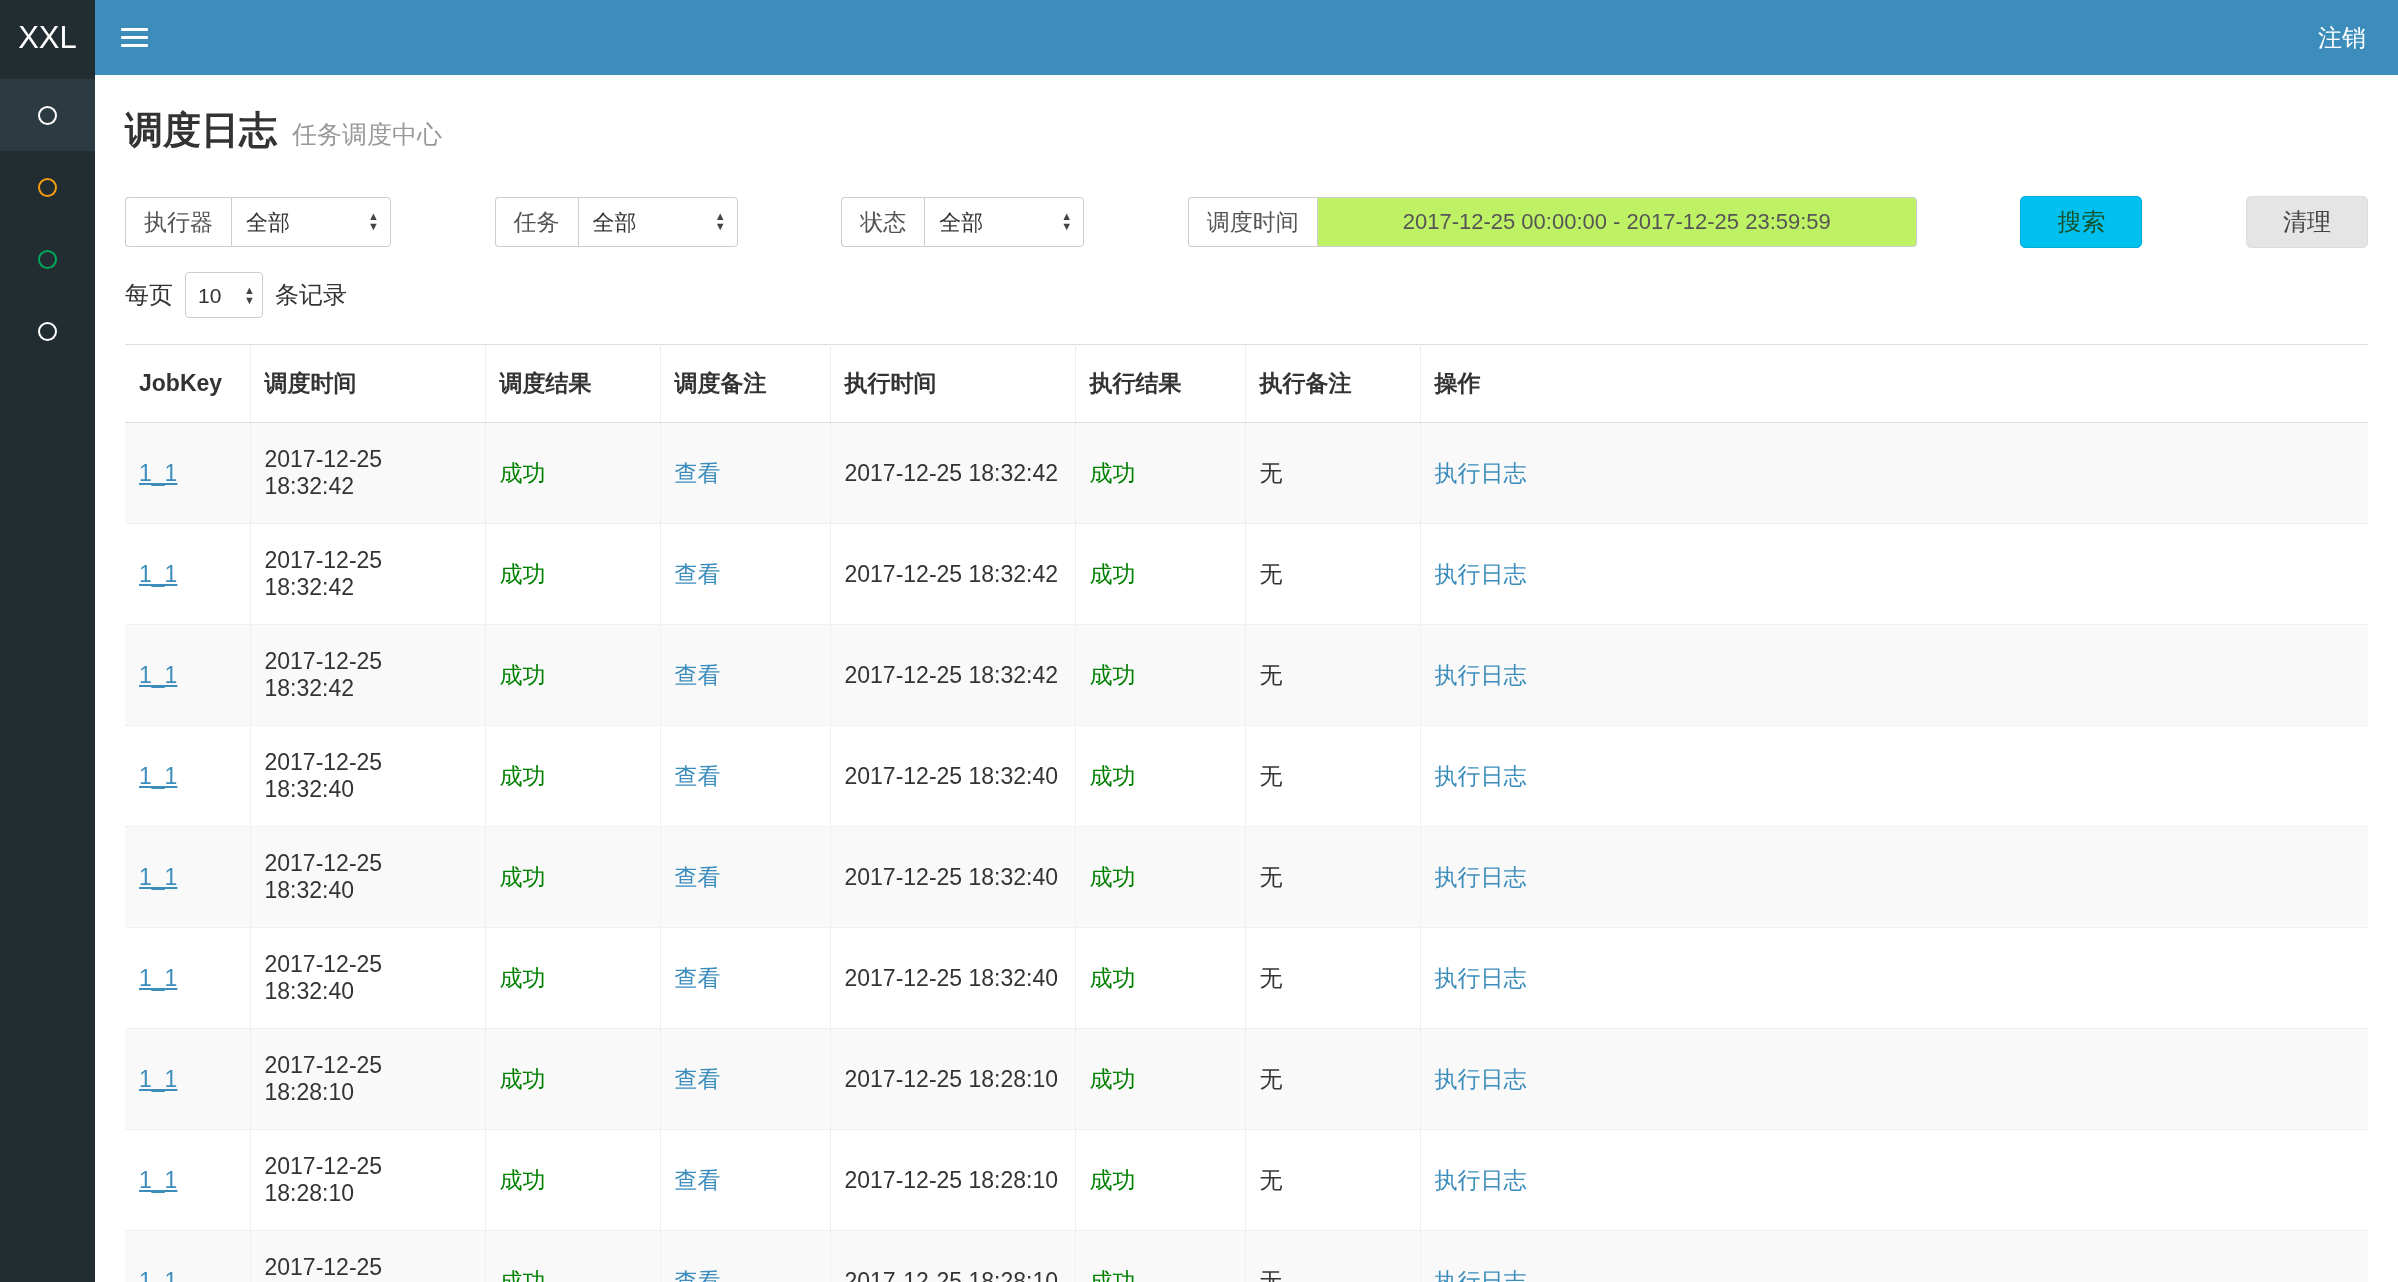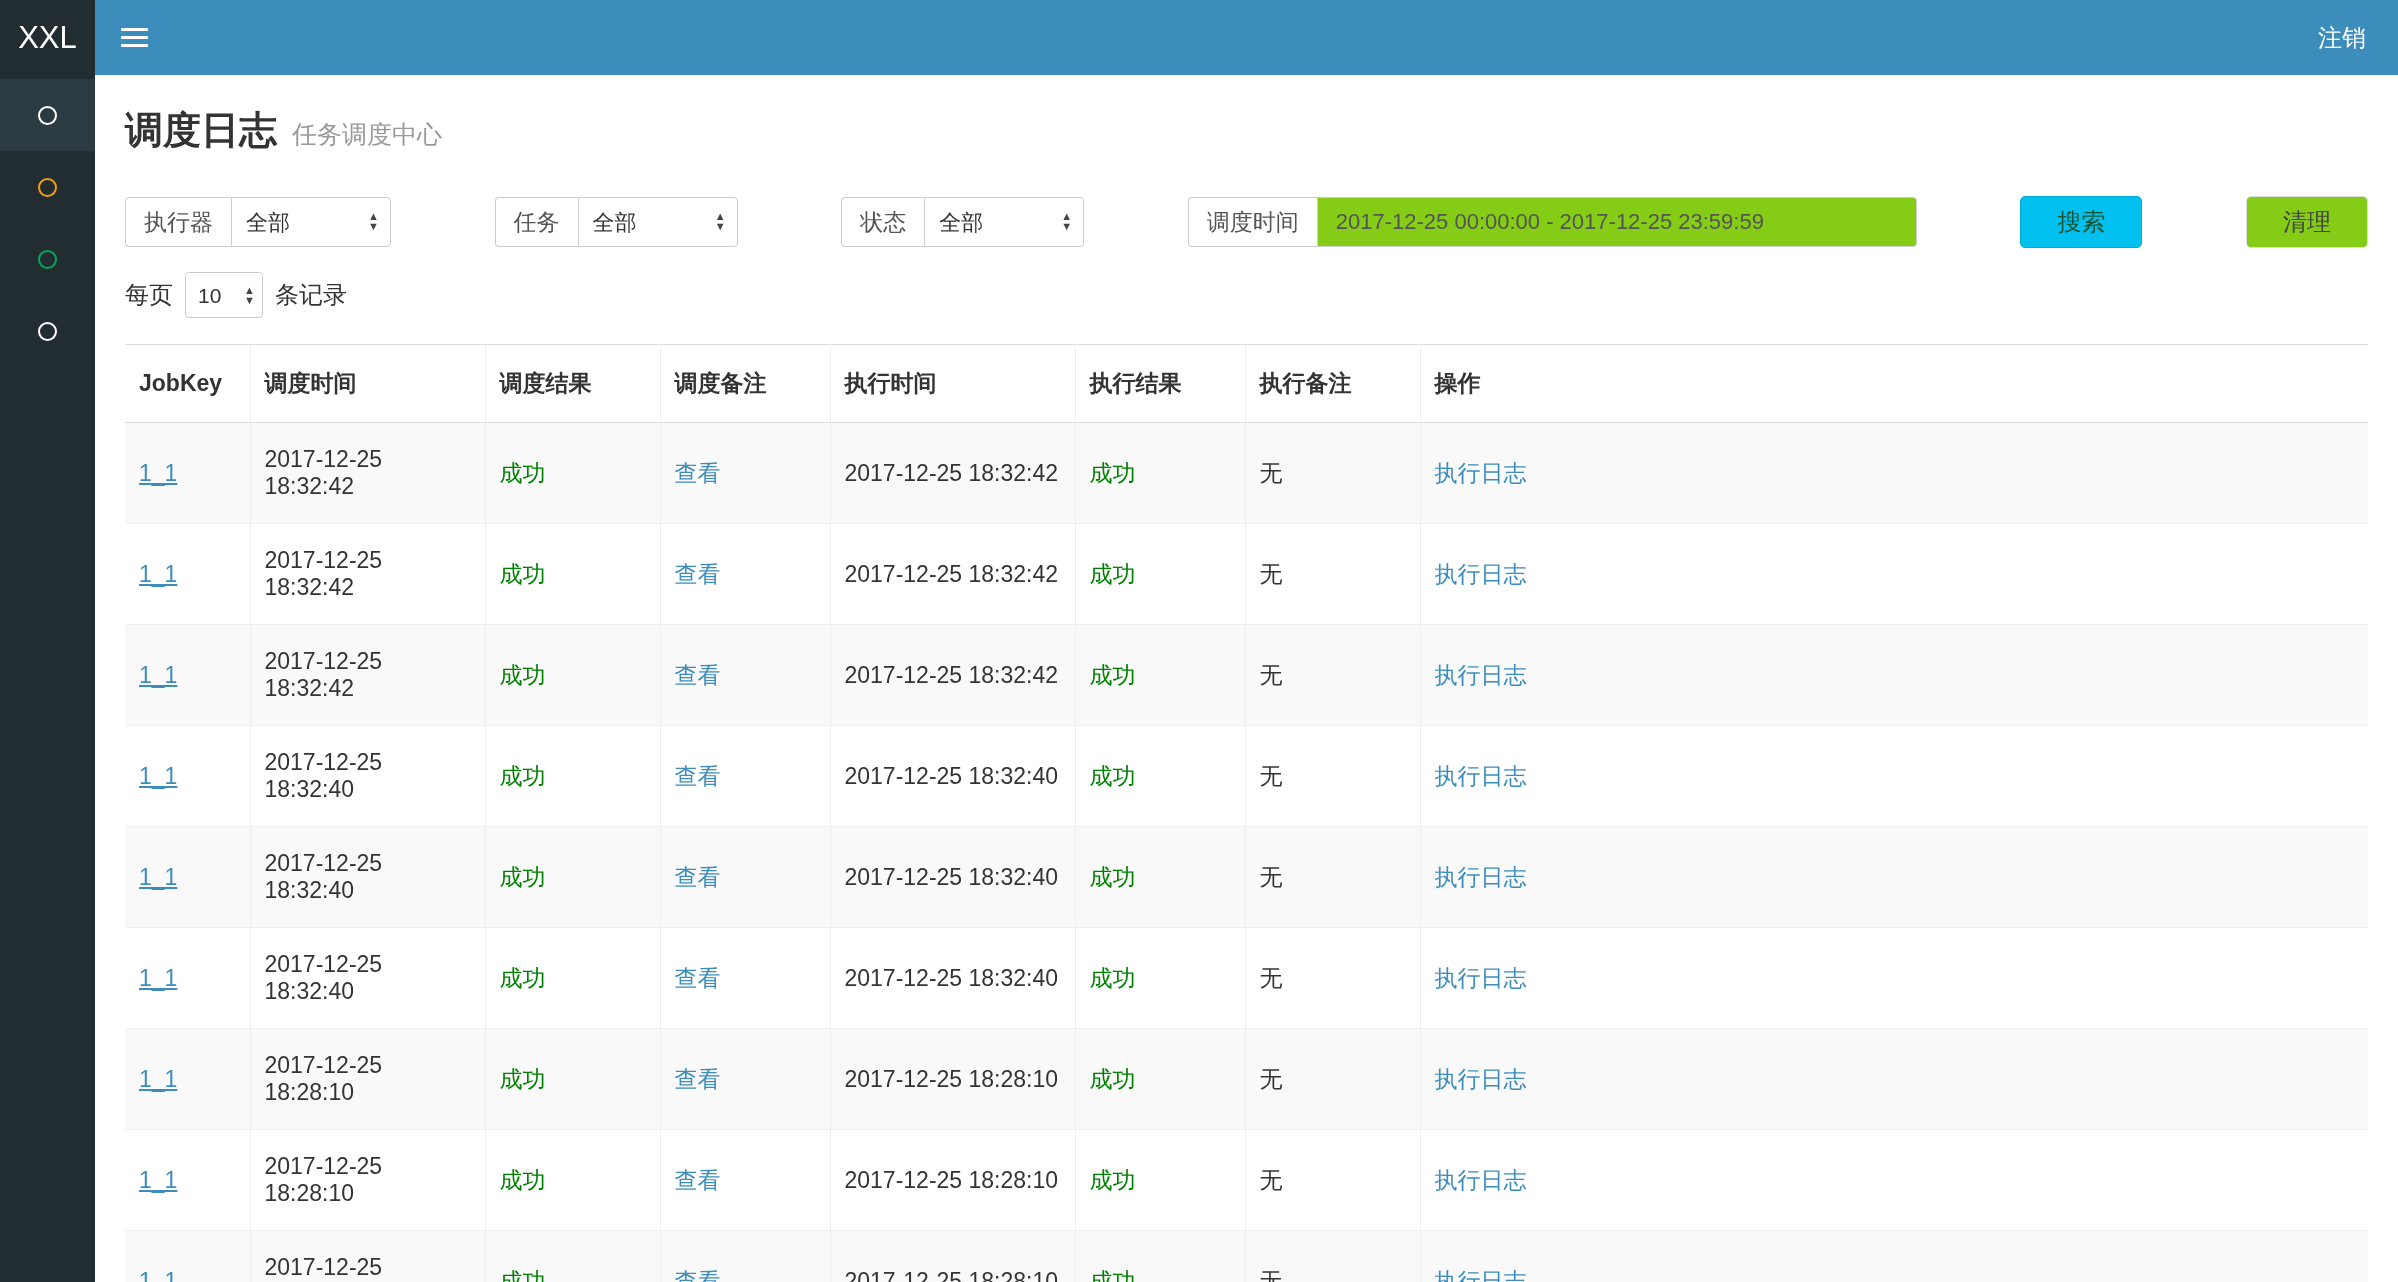--- a/index.html
+++ b/index.html
@@ -31,24 +31,24 @@
   .box { padding:20px 15px; }
 
   
   .filter-bar { display:flex; justify-content:space-between; align-items:center; }
   .input-group { display:flex; height:50px; }
   .ig-label { display:flex; align-items:center; padding:0 18px; background:#fff; border:1px solid #ccc; border-right:0; border-radius:4px 0 0 4px; color:#555; white-space:nowrap; font-size:23px; }
   .select-wrap { position:relative; height:48px; }
   .select-wrap select { height:50px; width:160px; border:1px solid #ccc; border-radius:0 4px 4px 0; background:#fff; color:#333; font-size:22px; padding:0 42px 0 14px; appearance:none; -webkit-appearance:none; font-family:inherit; cursor:pointer; }
   .select-arrows { position:absolute; right:12px; top:50%; transform:translateY(-50%); display:flex; flex-direction:column; align-items:center; pointer-events:none; color:#444; }
   .select-arrows i { font-style:normal; font-size:11px; line-height:10px; }
-  .time-input { height:50px; width:600px; background:#84cc16; border:1px solid #ccc; border-radius:0 4px 4px 0; color:#555; font-size:22px; padding:0 18px; font-family:inherit; }
+  .time-input { height:50px; width:600px; background:#bef264; border:1px solid #ccc; border-radius:0 4px 4px 0; color:#555; font-size:22px; padding:0 18px; font-family:inherit;text-align:center; }
   .btn { height:52px; padding:0 36px; font-size:24px; border-radius:5px; cursor:pointer; font-family:inherit; }
   .btn-search { background:#00c0ef; border:1px solid #00acd6; color:#14532d; }
-  .btn-clear { background:#84cc16; border:1px solid #ddd; color:#444; }
+  .btn-clear { background:#e5e5e5; border:1px solid #ddd; color:#444; }
 
   
   .page-size-row { display:flex; align-items:center; gap:12px; margin:24px 0 26px; font-size:24px; color:#333; }
   .select-wrap.small { height:46px; }
   .select-wrap.small select { width:78px; height:46px; padding:0 32px 0 12px; font-size:21px; border-radius:4px; }
   .select-wrap.small .select-arrows { right:8px; }
 
   
   table.log-table { width:100%; border-collapse:collapse; }
   .log-table th { text-align:left; font-weight:700; font-size:23px; padding:23px 14px; border-top:1px solid #ddd; border-bottom:1px solid #ddd; border-right:1px solid #efefef; background:#fff; }

